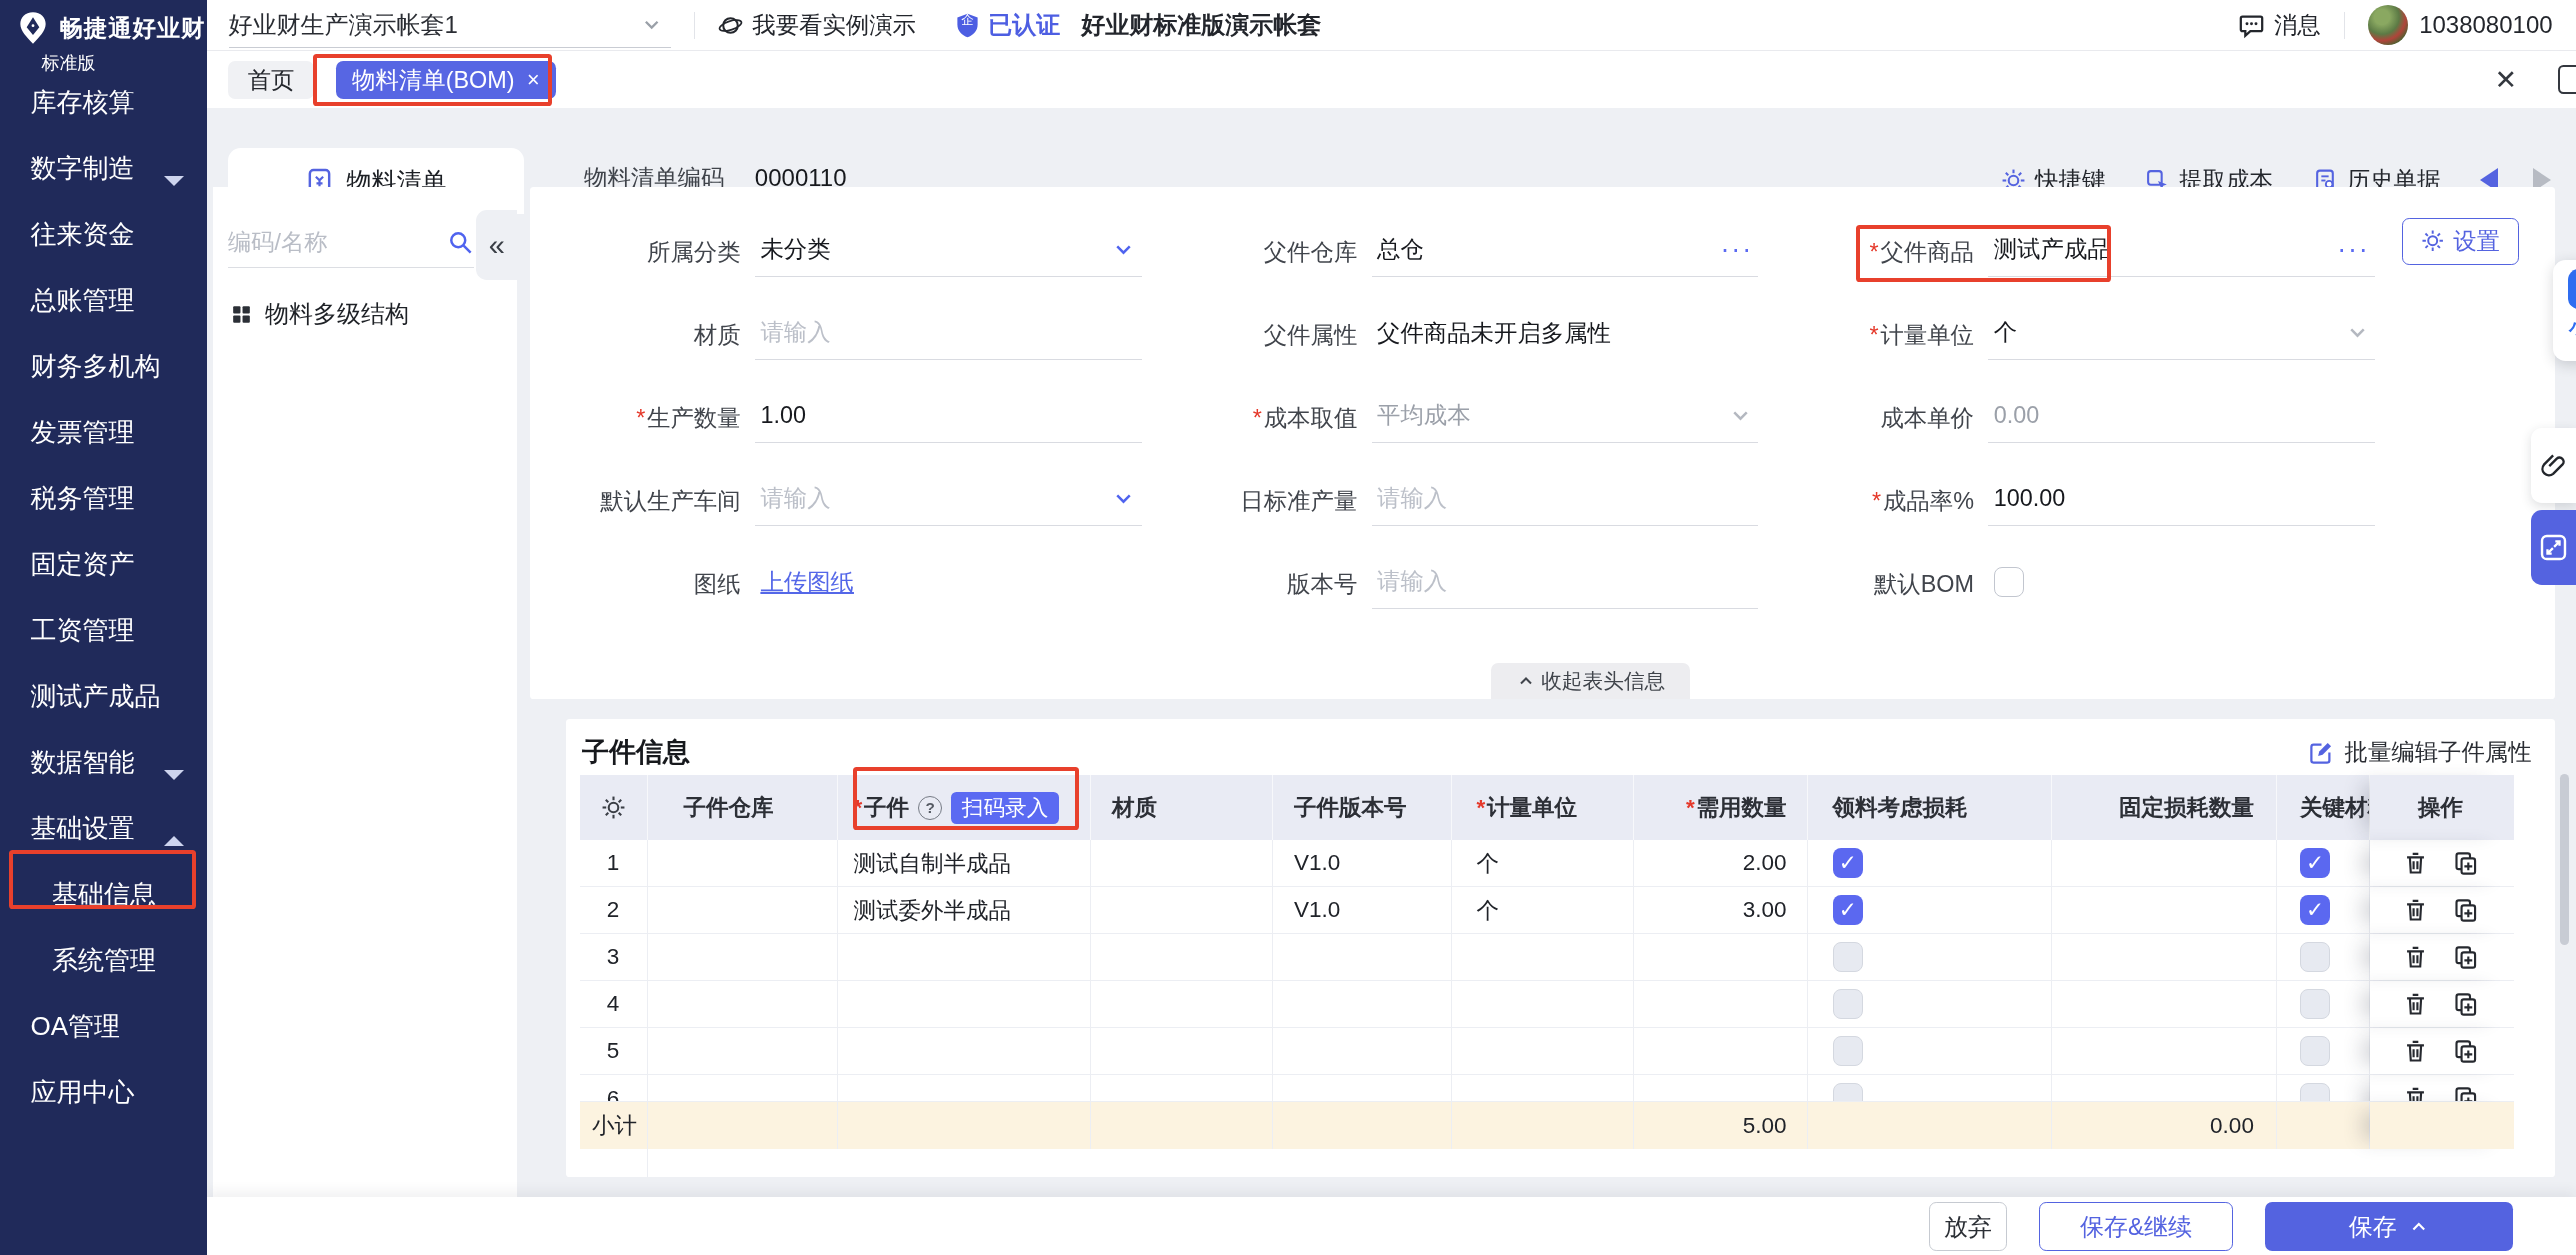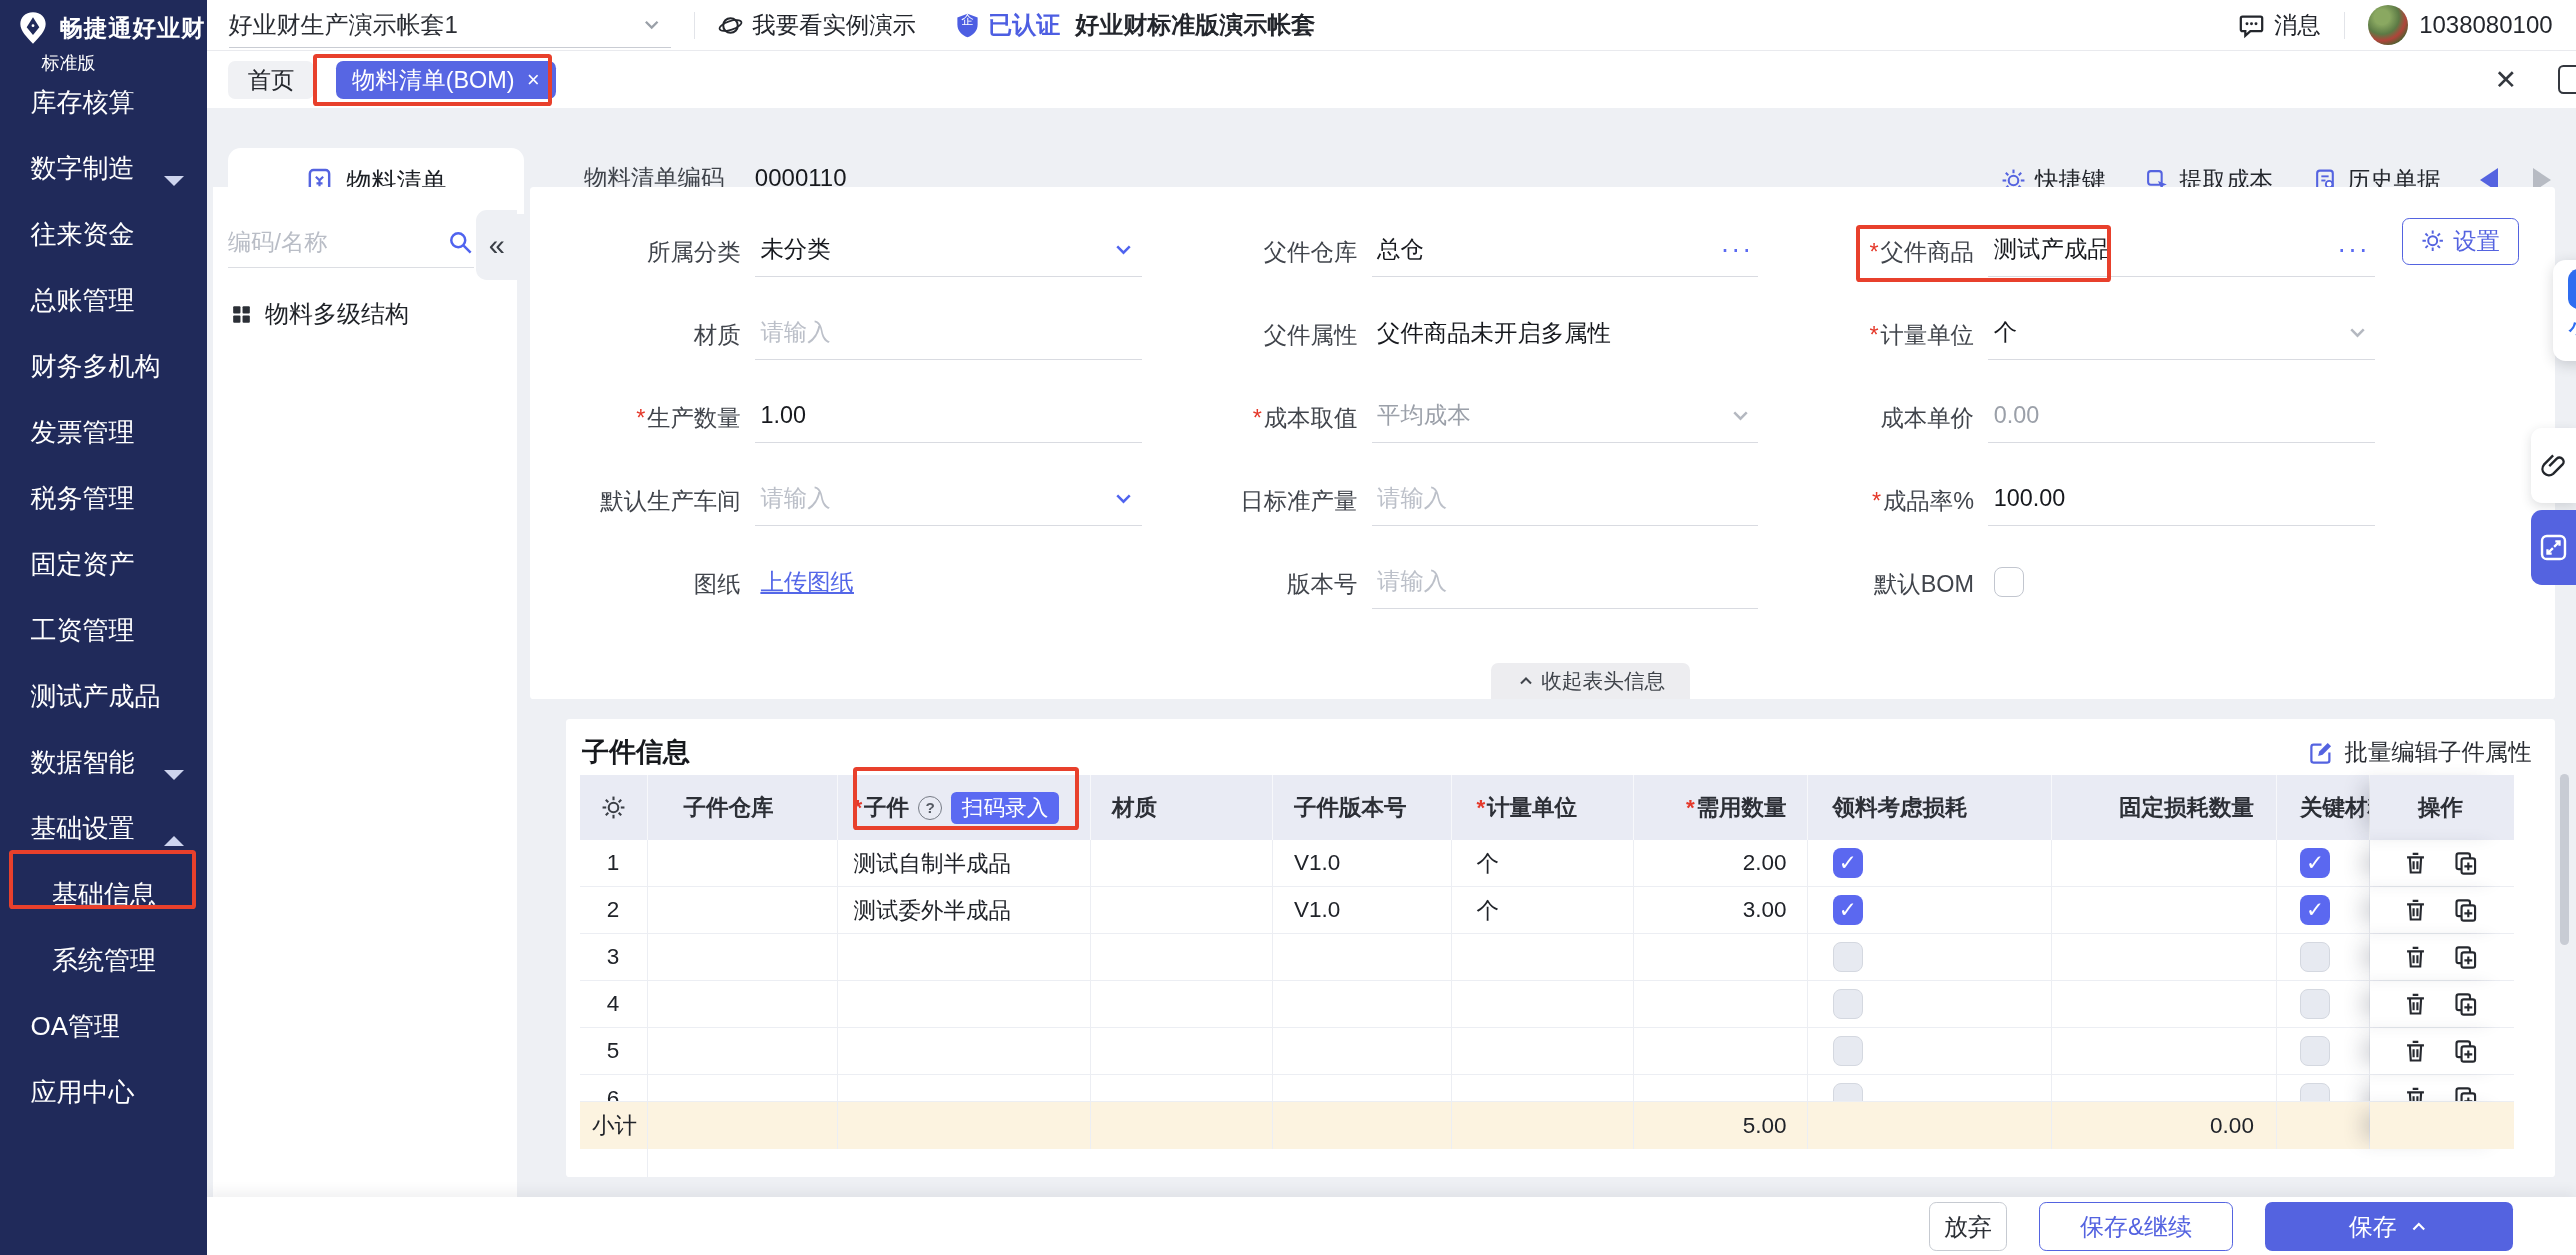--- a/index.html
+++ b/index.html
@@ -23,21 +23,21 @@
   .caret.up { border-left:10px solid transparent; border-right:10px solid transparent; border-bottom:10.8px solid #cdd4ee; }
 
   
   .topbar { position:absolute; left:207px; top:0; width:2369px; height:51px; background:#fff; border-bottom:0.9px solid #e9eaee; display:flex; align-items:center; padding:0 23.4px 0 21.6px; z-index:20; }
   .acct-select { position:relative; width:442px; display:flex; align-items:center; border-bottom:0.9px solid #c9ccd3; height:45px; cursor:pointer; }
   .acct-select .val { font-size:24px; color:#2a2d33; }
   .acct-select .chev { margin-left:auto; margin-right:7.2px; color:#9aa0a8; }
   .v-div { width:0.9px; height:27px; background:#e2e4e9; margin:0 23.4px; }
   .tb-item { display:flex; align-items:center; gap:9px; font-size:23.4px; color:#23262c; cursor:pointer; }
   .cert { display:flex; align-items:center; gap:7.2px; margin-left:38px; color:#4d5ee2; font-size:24px; font-weight:bold; cursor:pointer; }
-  .acct-name { margin-left:15px; font-size:24px; color:#23262c; font-weight:bold; }
+  .acct-name { margin-left:21px; font-size:24px; color:#23262c; font-weight:bold; }
   .tb-right { margin-left:auto; display:flex; align-items:center; }
   .avatar { width:40px; height:40px; border-radius:50%; background:radial-gradient(circle at 35% 30%,#8aa861 0 20%,#5c7a45 45%,#b0443a 62%,#44632f 80%); margin-right:10.8px; cursor:pointer; }
   .uid { font-size:24px; color:#23262c; }
 
   
   .tabbar { position:absolute; left:207px; top:51px; width:2369px; height:57px; background:#fff; display:flex; align-items:center; padding-left:20.7px; z-index:10; }
   .tab-home { height:38px; padding:0 20px; background:#f0f1f4; border-radius:7.2px; display:flex; align-items:center; font-size:23.4px; color:#24272d; cursor:pointer; }
   .tab-active { height:38px; margin-left:21.6px; padding:0 16px; background:#5766e3; border-radius:7.2px; display:flex; align-items:center; gap:12.6px; font-size:23.4px; color:#fff; cursor:pointer; }
   .tab-active .x { font-size:21.6px; line-height:1; }
   .tabbar-close { position:absolute; right:59px; font-size:27px; color:#34383f; cursor:pointer; }

